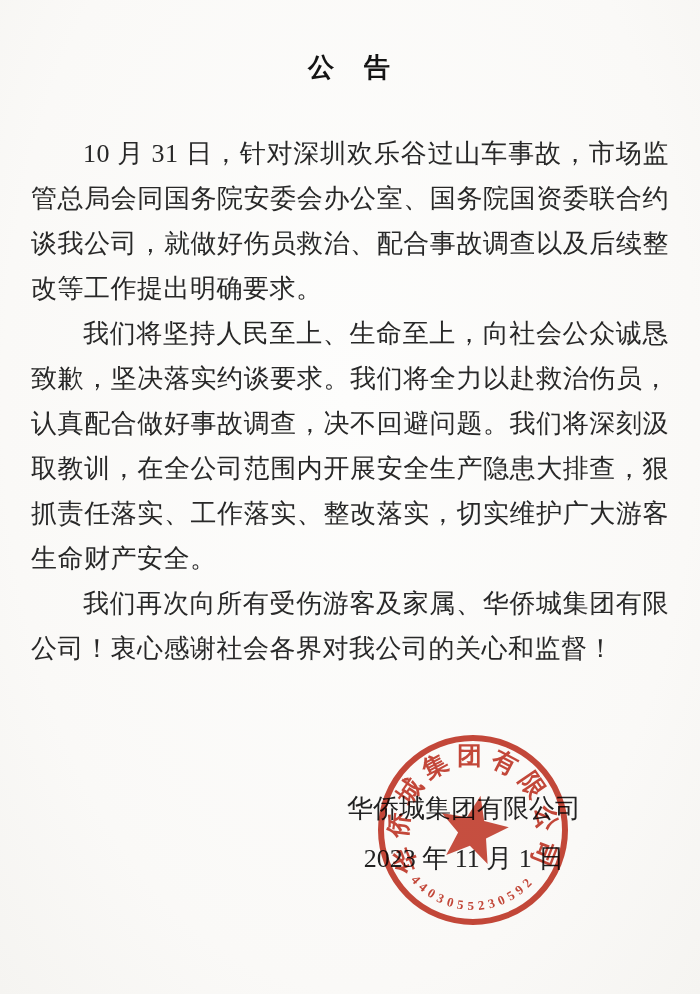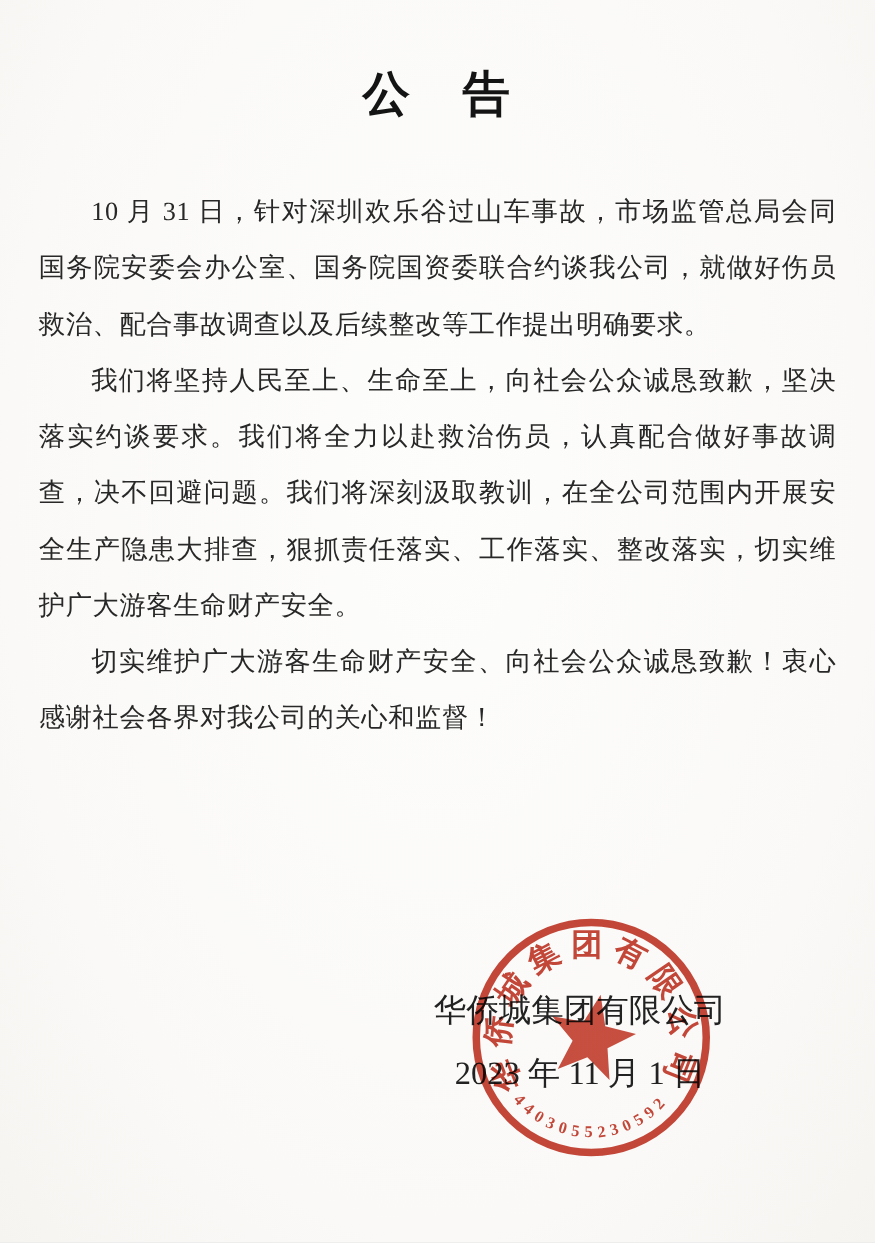--- a/index.html
+++ b/index.html
@@ -10,29 +10,29 @@
     height: 994px;
     margin: 0 auto;
     background: radial-gradient(ellipse at 50% 40%, #fdfdfc 0%, #faf9f7 70%, #f5f4f1 100%);
     overflow: hidden;
     font-family: "Liberation Serif", "DejaVu Serif", serif;
     color: #262626;
   }
   .doc-title {
     margin-top: 50px;
     text-align: center;
-    font-size: 38px;
+    font-size: 26px;
     font-weight: 700;
     letter-spacing: 2px;
     color: #141414;
     font-family: "Liberation Sans", "DejaVu Sans", sans-serif;
   }
   .doc-body {
     margin: 46px 31px 0 31px;
-    font-size: 21px;
+    font-size: 26px;
     line-height: 45px;
     letter-spacing: 0.5px;
     text-align: justify;
     color: #282828;
   }
   .doc-body p {
     text-indent: 2em;
     margin: 0;
   }
   .sign-block {
@@ -67,21 +67,21 @@
 </head>
 <body>
 
 <div class="page">
 
   <h1 class="doc-title">公　告</h1>
 
   <div class="doc-body">
     <p>10 月 31 日，针对深圳欢乐谷过山车事故，市场监管总局会同国务院安委会办公室、国务院国资委联合约谈我公司，就做好伤员救治、配合事故调查以及后续整改等工作提出明确要求。</p>
     <p>我们将坚持人民至上、生命至上，向社会公众诚恳致歉，坚决落实约谈要求。我们将全力以赴救治伤员，认真配合做好事故调查，决不回避问题。我们将深刻汲取教训，在全公司范围内开展安全生产隐患大排查，狠抓责任落实、工作落实、整改落实，切实维护广大游客生命财产安全。</p>
-    <p>切实维护广大游客生命财产安全、向社会公众诚恳致歉！衷心感谢社会各界对我公司的关心和监督！</p>
+    <p>我们再次向所有受伤游客及家属、华侨城集团有限公司！衷心感谢社会各界对我公司的关心和监督！</p>
   </div>
 
   <div class="sign-block">
     <div class="sign-line">华侨城集团有限公司</div>
     <div class="date-line">2023 年 11 月 1 日</div>
   </div>
 
   <div class="seal">
     <svg viewBox="0 0 198 198" xmlns="http://www.w3.org/2000/svg">
       <defs>

